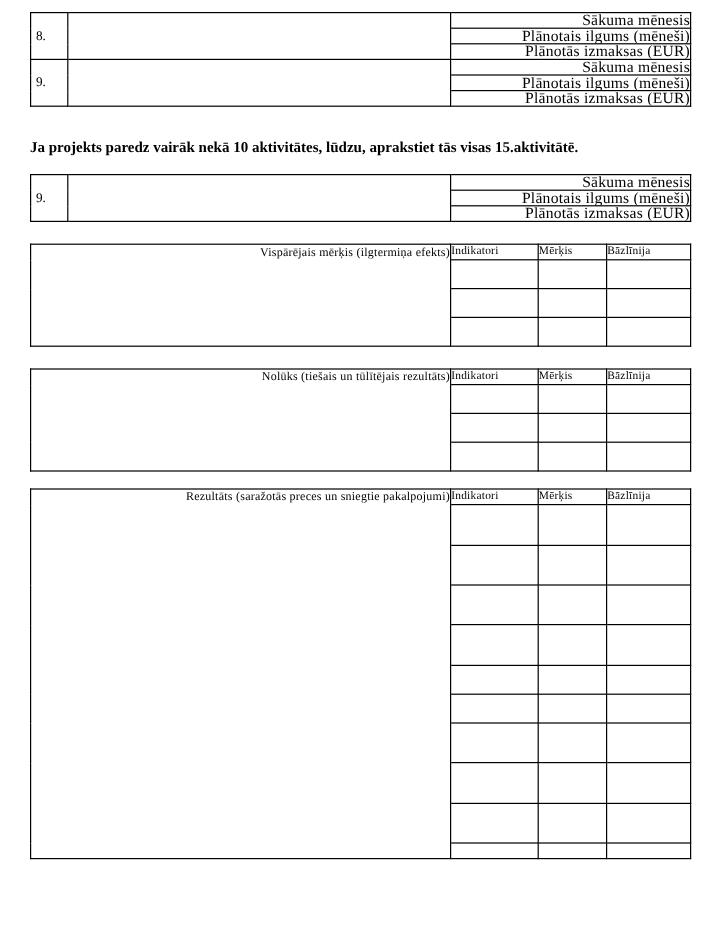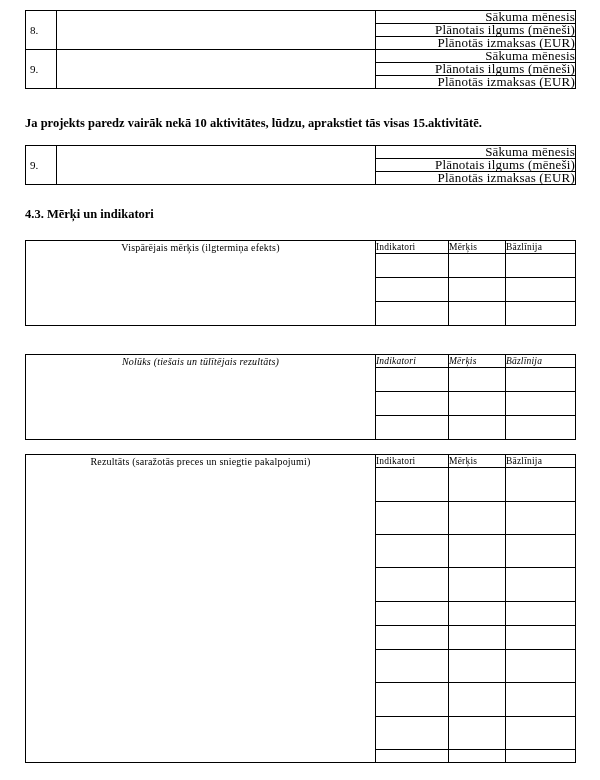--- a/index.html
+++ b/index.html
@@ -38,34 +38,34 @@
     font-size:12.5px; font-weight:bold;
   }
 
   
   .ind-table { margin-top:16px; }
   .ind-table .c-title { width:350px; }
   .ind-table .c-ind   { width:73px; }
   .ind-table .c-merk  { width:57px; }
   .ind-table .c-baz   { width:70px; }
   .ind-table td.title {
-    vertical-align:top; text-align:center;
+    vertical-align:top; text-align:right;
     font-size:10px; line-height:12px; padding-top:1px;
     letter-spacing:0.2px;
   }
   .ind-table td.hdr {
     height:13px; font-size:9.5px; vertical-align:middle;
     line-height:12px; letter-spacing:0.2px;
   }
   tr.r24 td { height:24px; }
   tr.r33 td { height:33px; }
   tr.r34 td { height:34px; }
   tr.r13 td { height:13px; }
   .t-goal    { margin-top:18px; }
-  .t-purpose { margin-top:28px;font-style:italic; }
+  .t-purpose { margin-top:18px; }
   .t-result  { margin-top:14px;padding-left:19px; }
 </style>
 </head>
 <body>
 
 <div class="page">
 
   <table class="act-table">
     <colgroup>
         <col class="c-num">
@@ -114,21 +114,20 @@
       </tr>
       <tr>
         <td class="lbl">Plānotais ilgums (mēneši)</td>
       </tr>
       <tr>
         <td class="lbl">Plānotās izmaksas (EUR)</td>
       </tr>
     </tbody>
   </table>
 
-  <h3 class="heading">4.3. Mērķi un indikatori</h3>
 
   <table class="ind-table t-goal">
     <colgroup>
         <col class="c-title">
         <col class="c-ind">
         <col class="c-merk">
         <col class="c-baz">
       </colgroup>
     <tbody>
       <tr>

